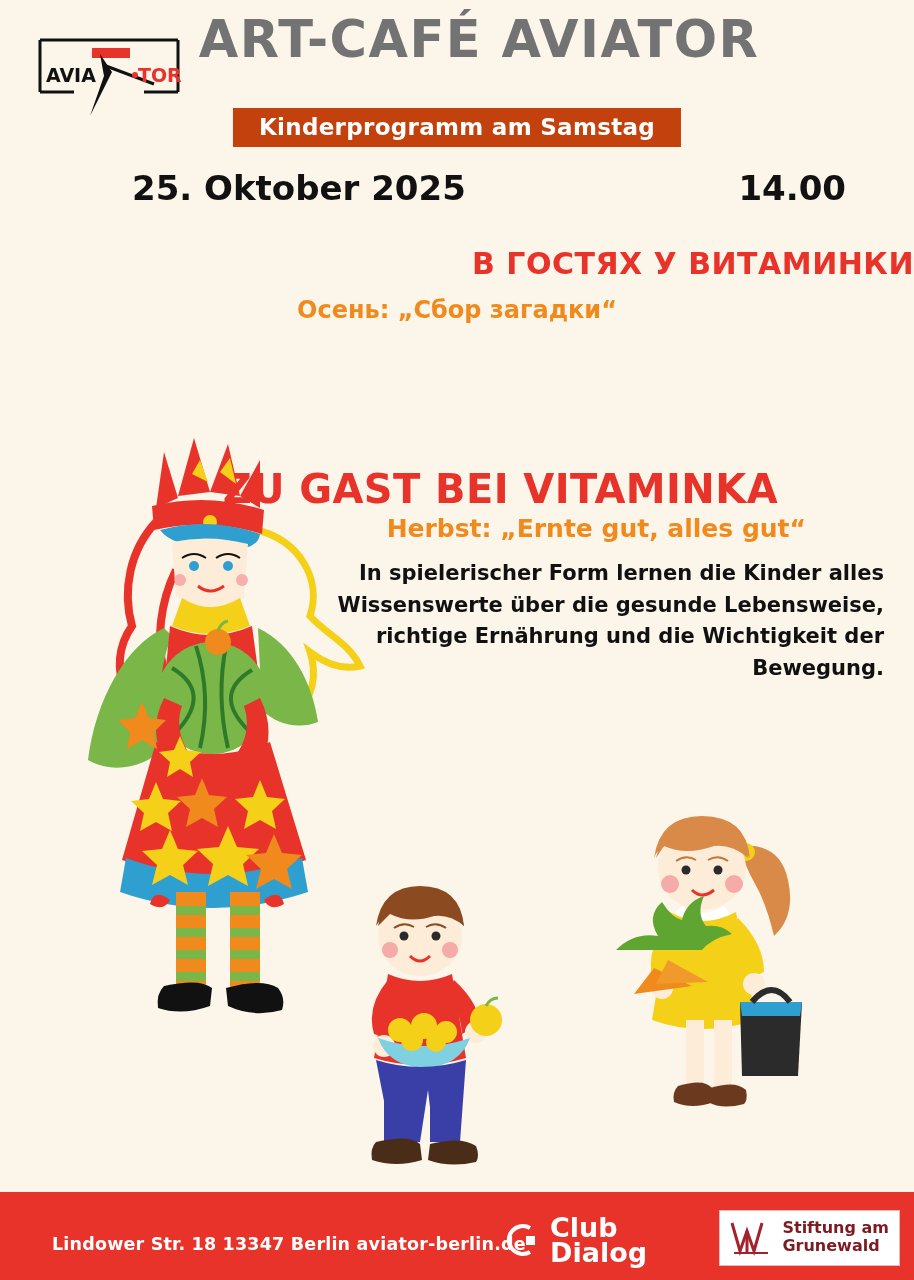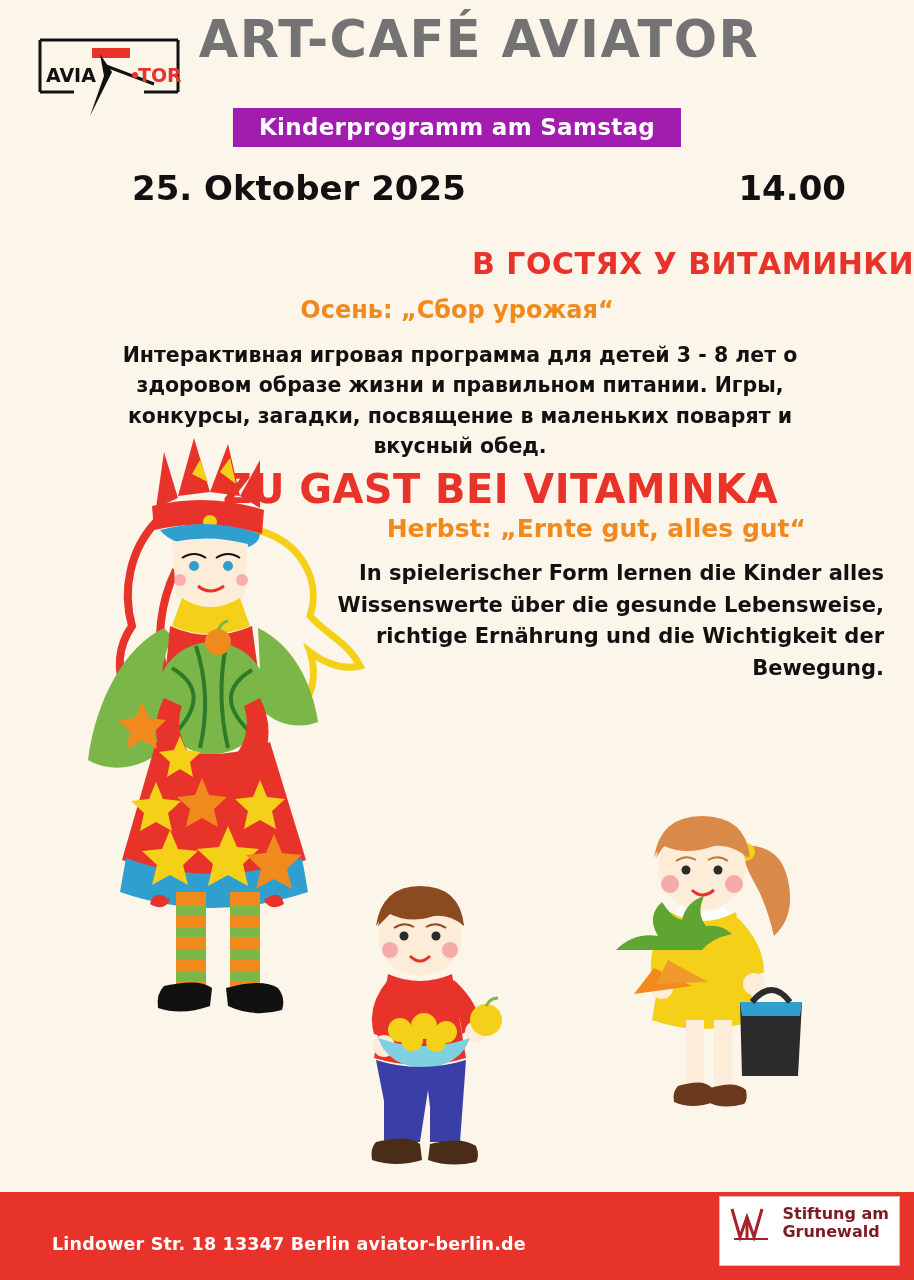--- a/index.html
+++ b/index.html
@@ -43,21 +43,21 @@
     letter-spacing: 1.5px;
     color: #737373;
     line-height: 1;
     padding-left: 44px;
   }
   .subtitle-band {
     position: absolute;
     left: 50%;
     transform: translateX(-50%);
     top: 108px;
-    background: #a21caf;
+    background: #c2410c;
     color: #fff;
     font-family: "DejaVu Sans", sans-serif;
     font-weight: bold;
     font-size: 23px;
     padding: 6px 26px 7px 26px;
     letter-spacing: 0.3px;
     white-space: nowrap;
   }
   .date {
     position: absolute;
@@ -218,21 +218,21 @@
     line-height: 0.95;
   }
   .stiftung {
     position: absolute;
     right: 14px;
     bottom: 14px;
     background: #fff;
     display: flex;
     align-items: center;
     gap: 8px;
-    padding: 6px 10px 22px 8px;
+    padding: 6px 10px 8px 8px;
     border: 1px solid #e9b9b6;
   }
   .st-mark { width: 46px; height: 40px; }
   .st-text {
     color: #7c1c22;
     font-family: "DejaVu Sans", sans-serif;
     font-weight: bold;
     font-size: 16px;
     line-height: 1.12;
   }
@@ -259,22 +259,21 @@
       <text x="104" y="50" font-family="DejaVu Sans, sans-serif" font-size="19" font-weight="bold" fill="#e8332a">TOR</text>
     </svg>
   </div>
 
   <div class="title">ART-CAFÉ AVIATOR</div>
   <div class="subtitle-band">Kinderprogramm  am Samstag</div>
   <div class="date">25. Oktober 2025</div>
   <div class="time">14.00</div>
 
   <div class="ru-heading">В ГОСТЯХ У ВИТАМИНКИ</div>
-  <div class="ru-sub">Осень: „Сбор урожая“</div>
-  <div class="ru-body">Интерактивная игровая программа  для детей 3 - 8 лет о здоровом образе жизни и правильном питании. Игры, конкурсы, загадки, посвящение в маленьких поварят и вкусный обед.</div>
+  <div class="ru-sub">Осень: „Сбор загадки“</div>
 
   <div class="de-heading">ZU GAST BEI VITAMINKA</div>
   <div class="de-sub">Herbst: „Ernte gut, alles gut“</div>
   <div class="de-body">In spielerischer Form lernen die Kinder alles Wissenswerte über die gesunde Lebensweise, richtige Ernährung und die Wichtigkeit der Bewegung.</div>
 
   <div class="art-vitaminka">
     <svg viewBox="0 0 330 660" width="330" height="660" aria-hidden="true">
 
       <path d="M196 100 C240 110 262 150 250 186 C268 206 288 212 300 236 C284 240 266 234 250 222 C258 246 252 268 236 284 C232 262 222 244 206 232" fill="none" stroke="#f5d018" stroke-width="7"></path>
 
@@ -452,20 +451,32 @@
       <path d="M120 288 q26 -8 36 2 q2 10 -2 14 q-22 6 -36 -2 z" fill="#6b3a1e"></path>
     </svg>
   </div>
 
   <div class="footer">
     <div class="footer-address">
       <span>Lindower Str. 18  13347 Berlin</span>
       <span class="url">aviator-berlin.de</span>
     </div>
 
+    <div class="club-dialog">
+      <span class="cd-mark">
+        <svg viewBox="0 0 40 40" width="40" height="40" aria-hidden="true">
+          <path d="M30 8 A14 14 0 1 0 30 32" fill="none" stroke="#ffffff" stroke-width="4"></path>
+          <rect x="26" y="16" width="9" height="9" fill="#ffffff"></rect>
+        </svg>
+      </span>
+      <span class="cd-text">
+        <span>Club</span><br>
+        <span>Dialog</span>
+      </span>
+    </div>
 
     <div class="stiftung">
       <span class="st-mark">
         <svg viewBox="0 0 46 40" width="46" height="40" aria-hidden="true">
           <path d="M4 6 L12 34 L19 14 L26 34 L34 6" fill="none" stroke="#a3222b" stroke-width="3"></path>
           <path d="M19 14 L19 36" stroke="#a3222b" stroke-width="3"></path>
           <path d="M6 36 L40 36" stroke="#a3222b" stroke-width="2"></path>
         </svg>
       </span>
       <span class="st-text">

